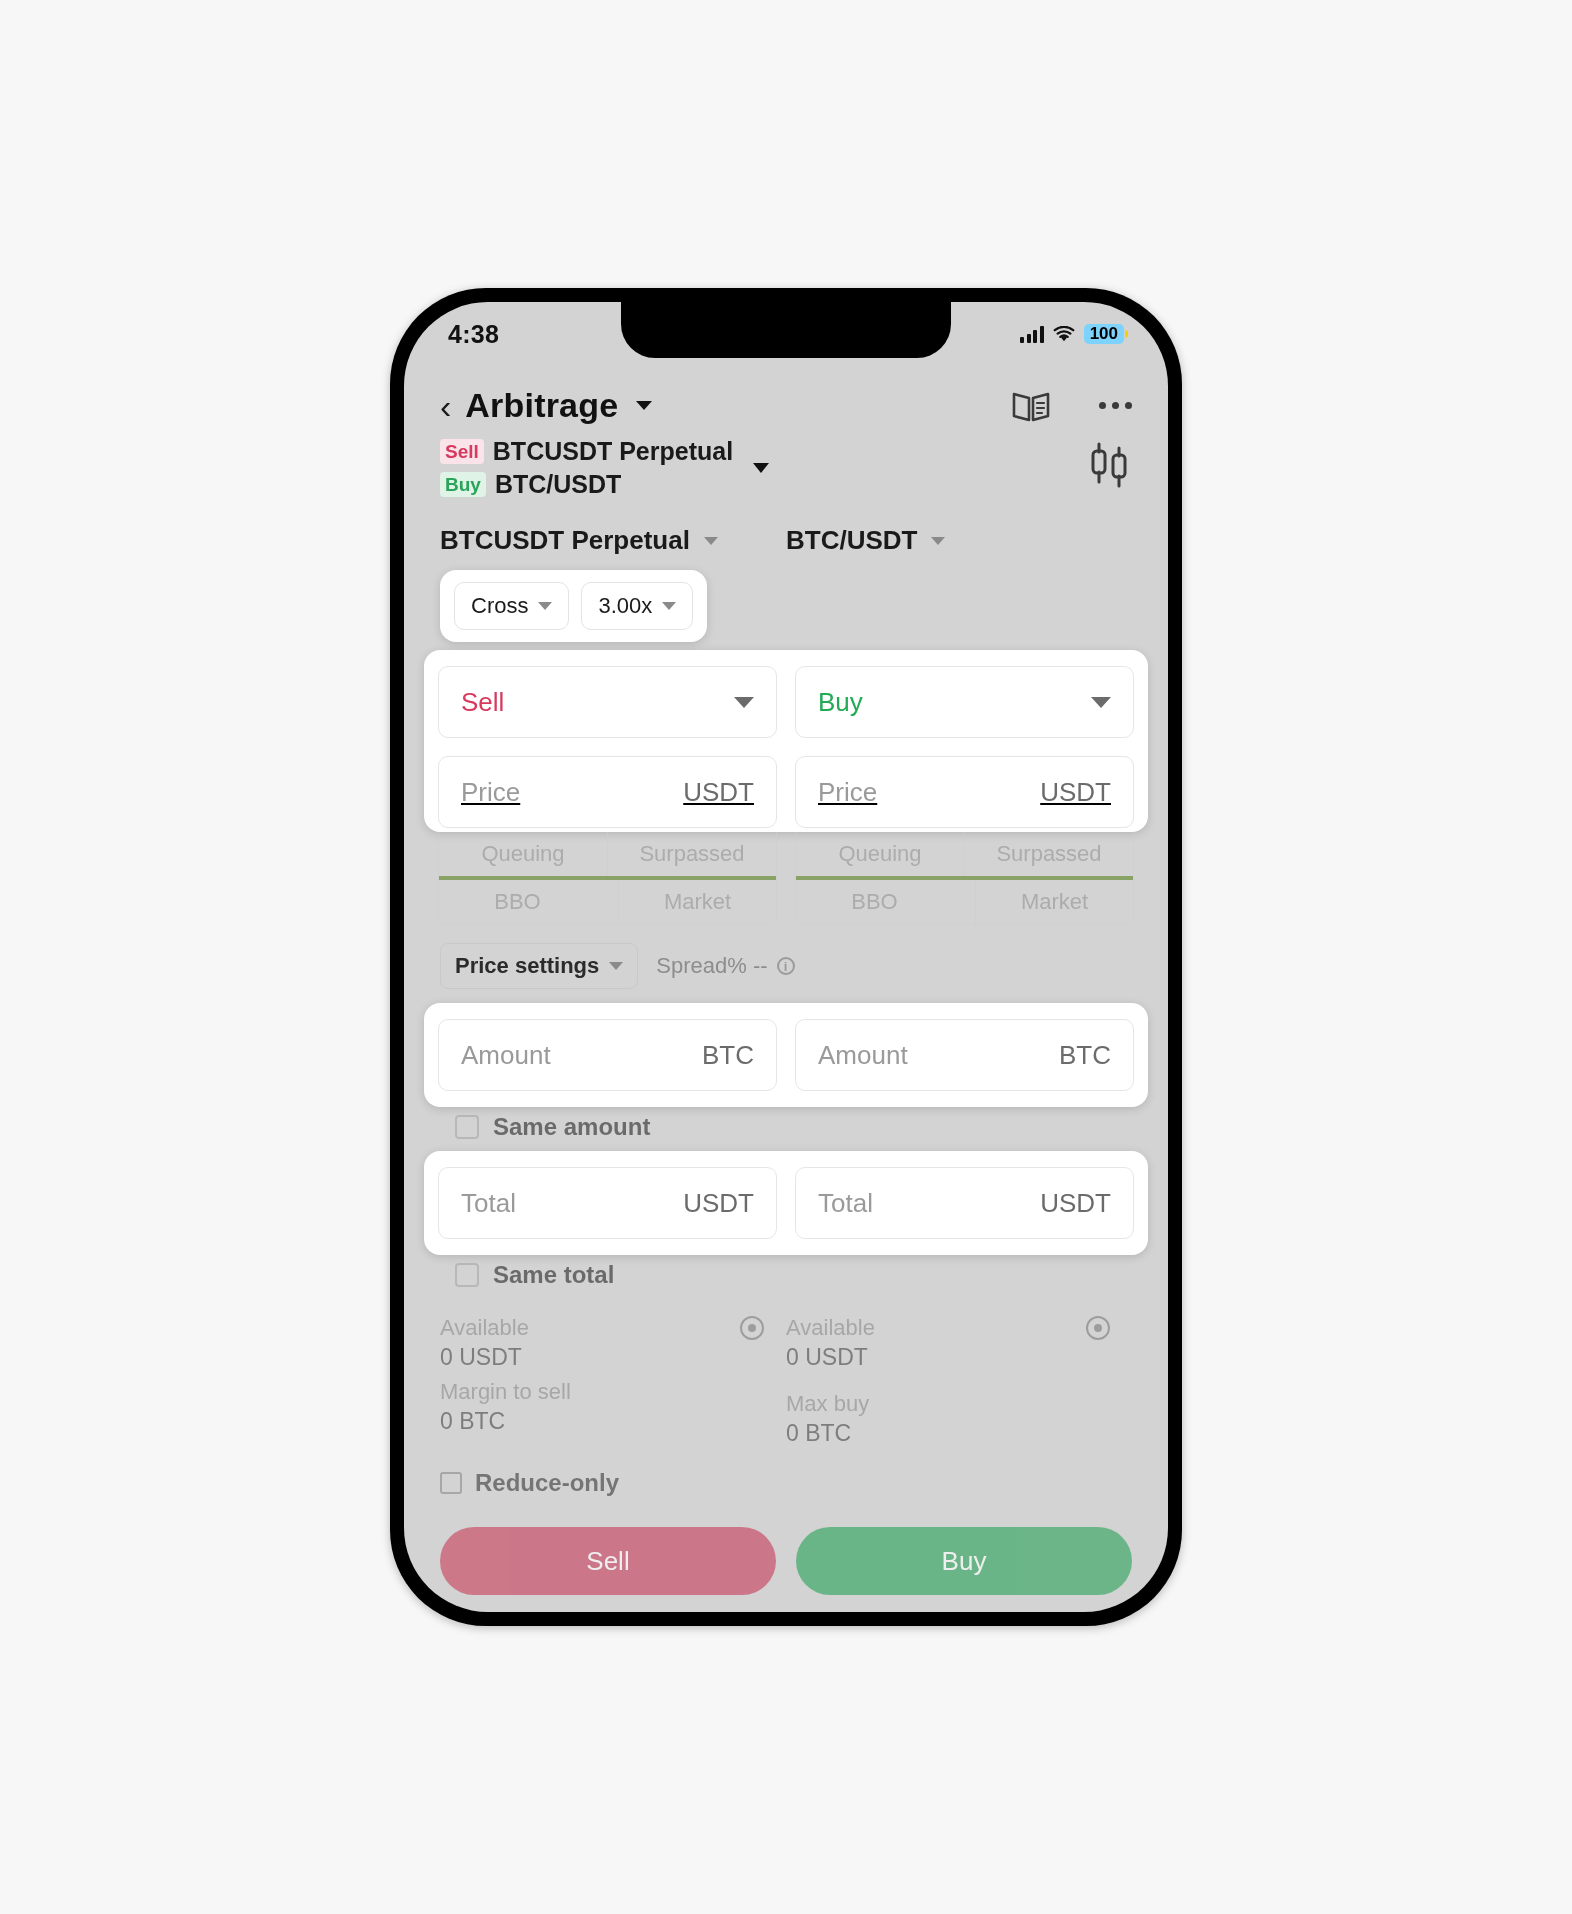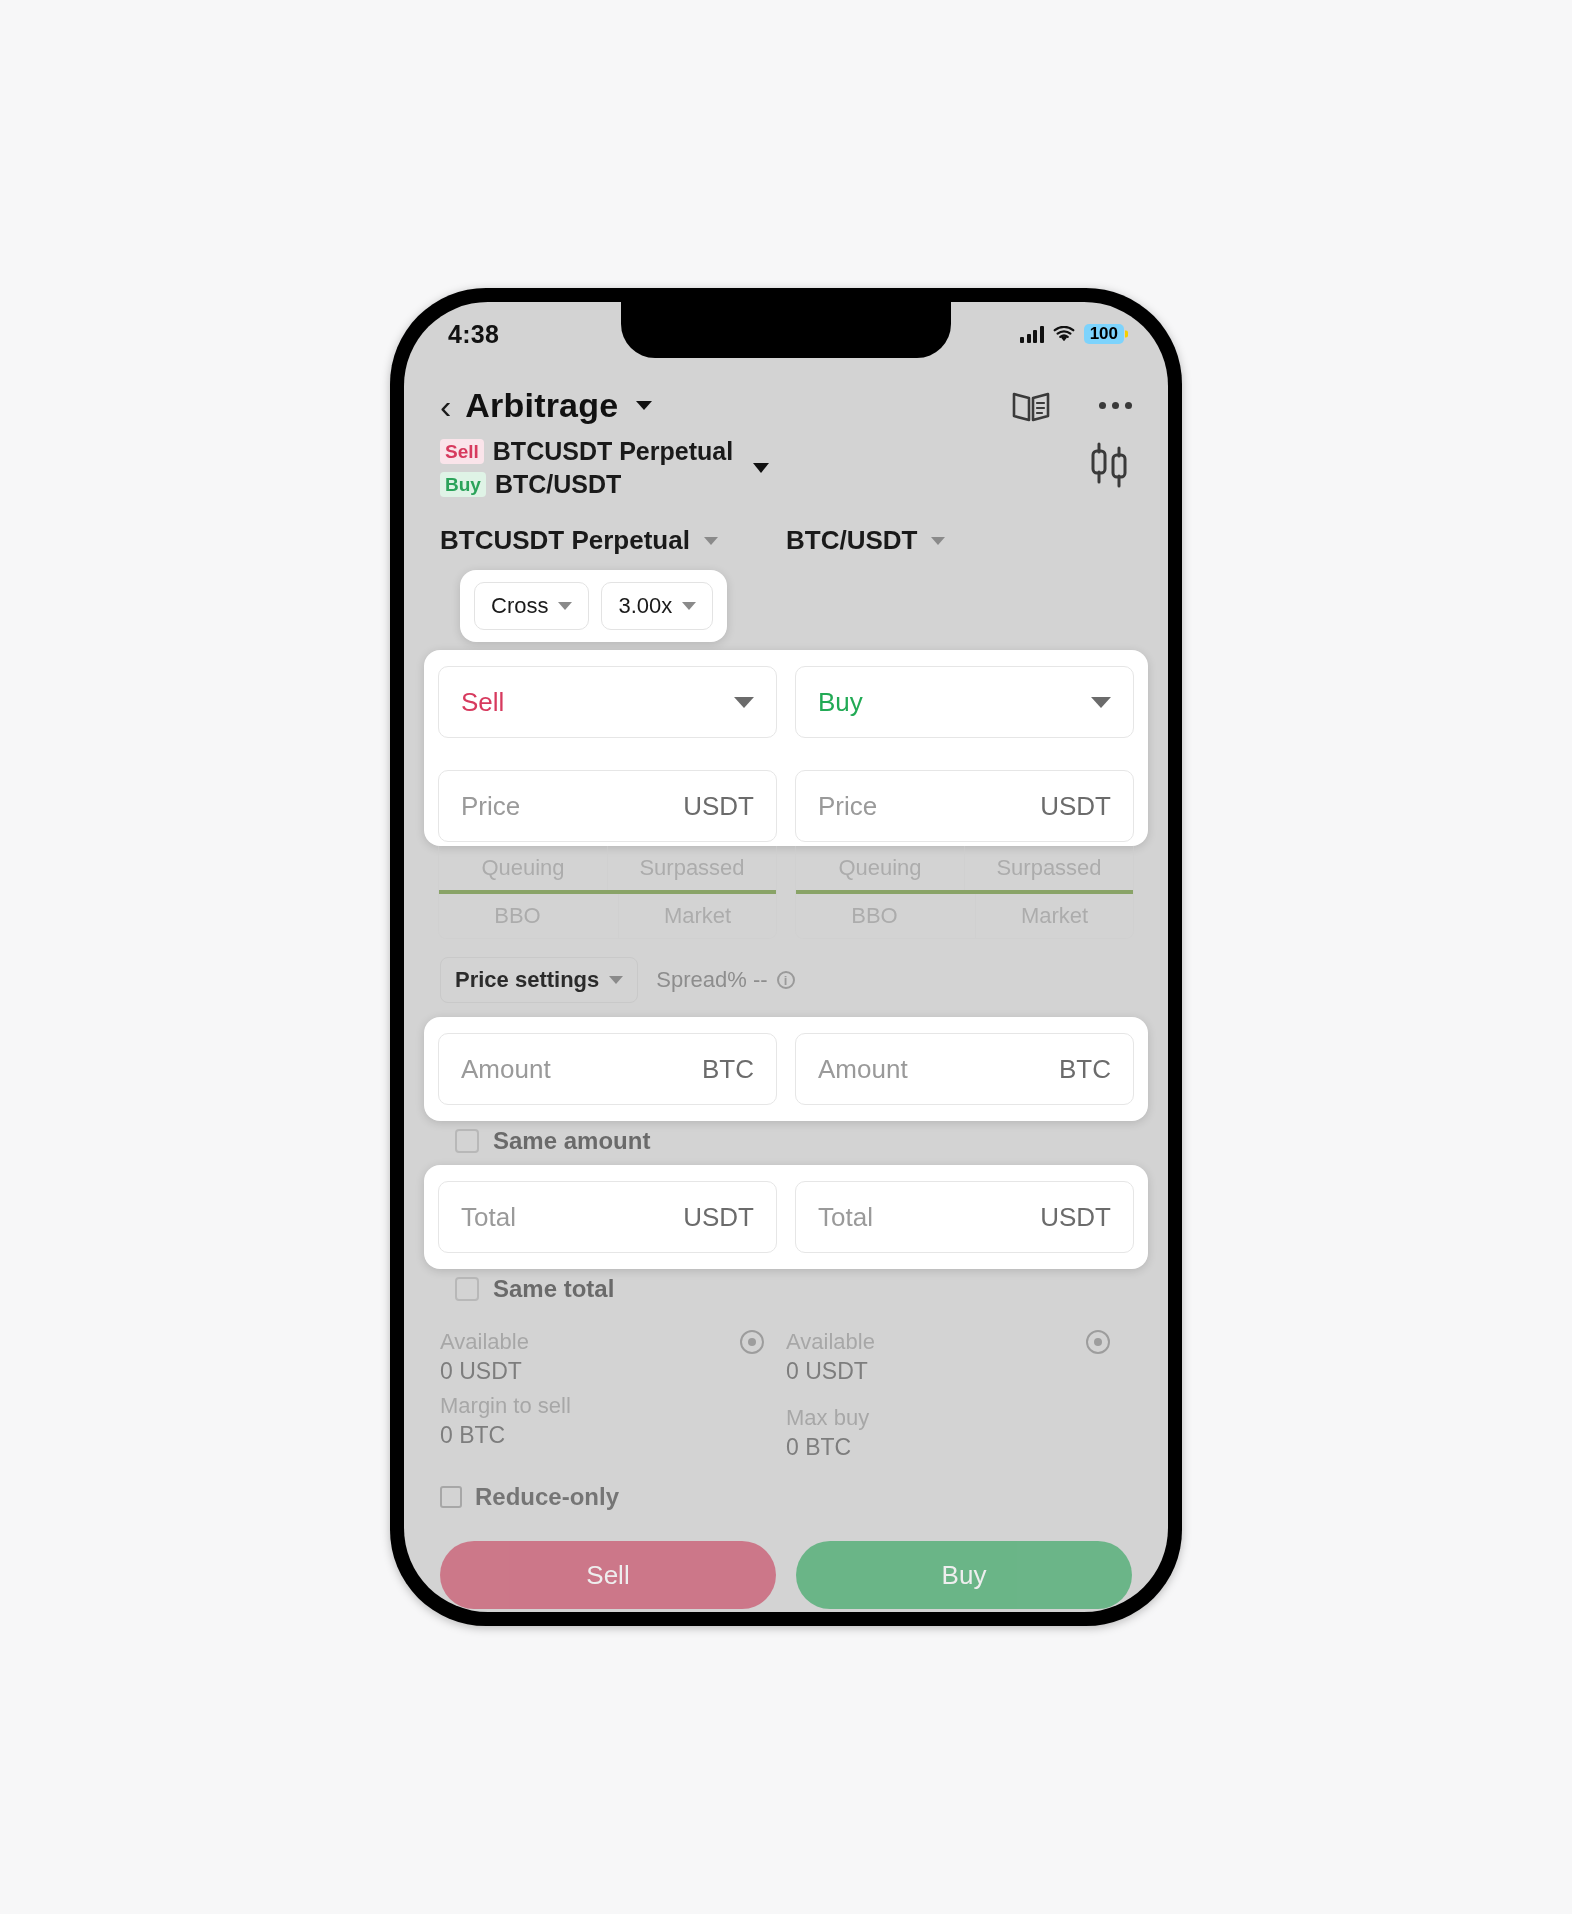--- a/index.html
+++ b/index.html
@@ -163,21 +163,20 @@
     border-left: 7px solid transparent;
     border-right: 7px solid transparent;
     border-top: 8px solid #8a8a8a;
   }
 
   
   .spot {
     background: #fff;
     border-radius: 14px;
     box-shadow: 0 2px 10px rgba(0,0,0,0.14);
-    margin-left: 20px;
   }
 
   
   .levwrap { padding: 10px 36px 0 36px; }
   .levcard {
     display: inline-flex; gap: 12px;
     padding: 12px 14px;
     border-radius: 16px;
   }
   .chip {
@@ -402,21 +401,21 @@
                 <span class="tri-down"></span>
               </div>
             </div>
             <div class="col">
               <div class="field side">
                 <span class="side-txt buy">Buy</span>
                 <span class="tri-down"></span>
               </div>
             </div>
           </div>
-          <div class="two-col" style="margin-top:32px;">
+          <div class="two-col" style="margin-top:18px;text-decoration:underline;">
             <div class="col">
               <div class="field">
                 <span class="ph">Price</span>
                 <span class="unit">USDT</span>
               </div>
             </div>
             <div class="col">
               <div class="field">
                 <span class="ph">Price</span>
                 <span class="unit">USDT</span>

